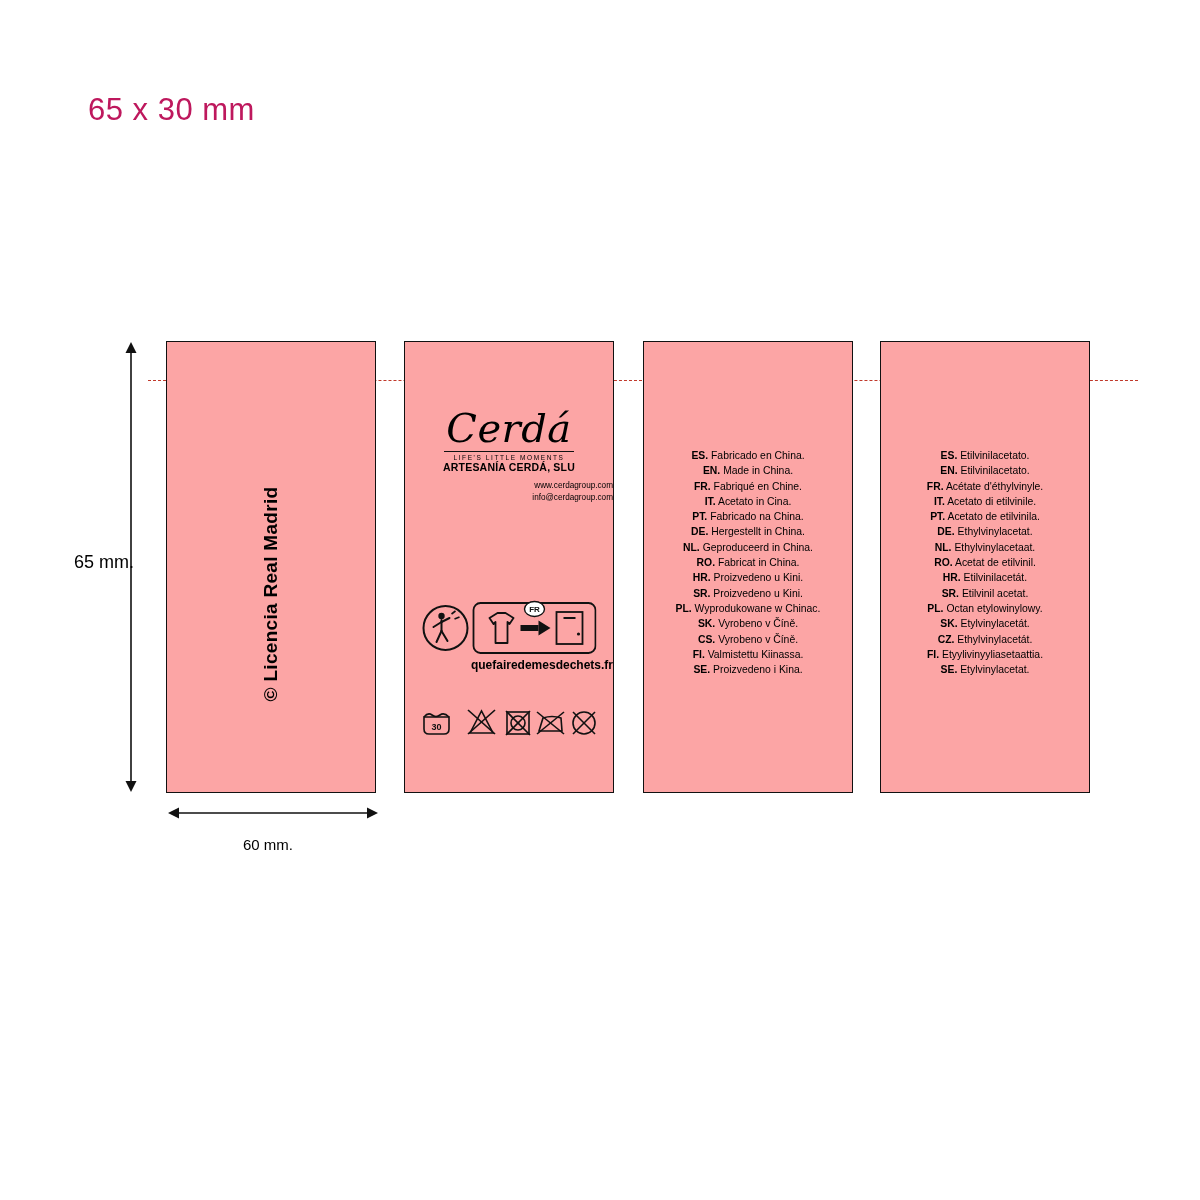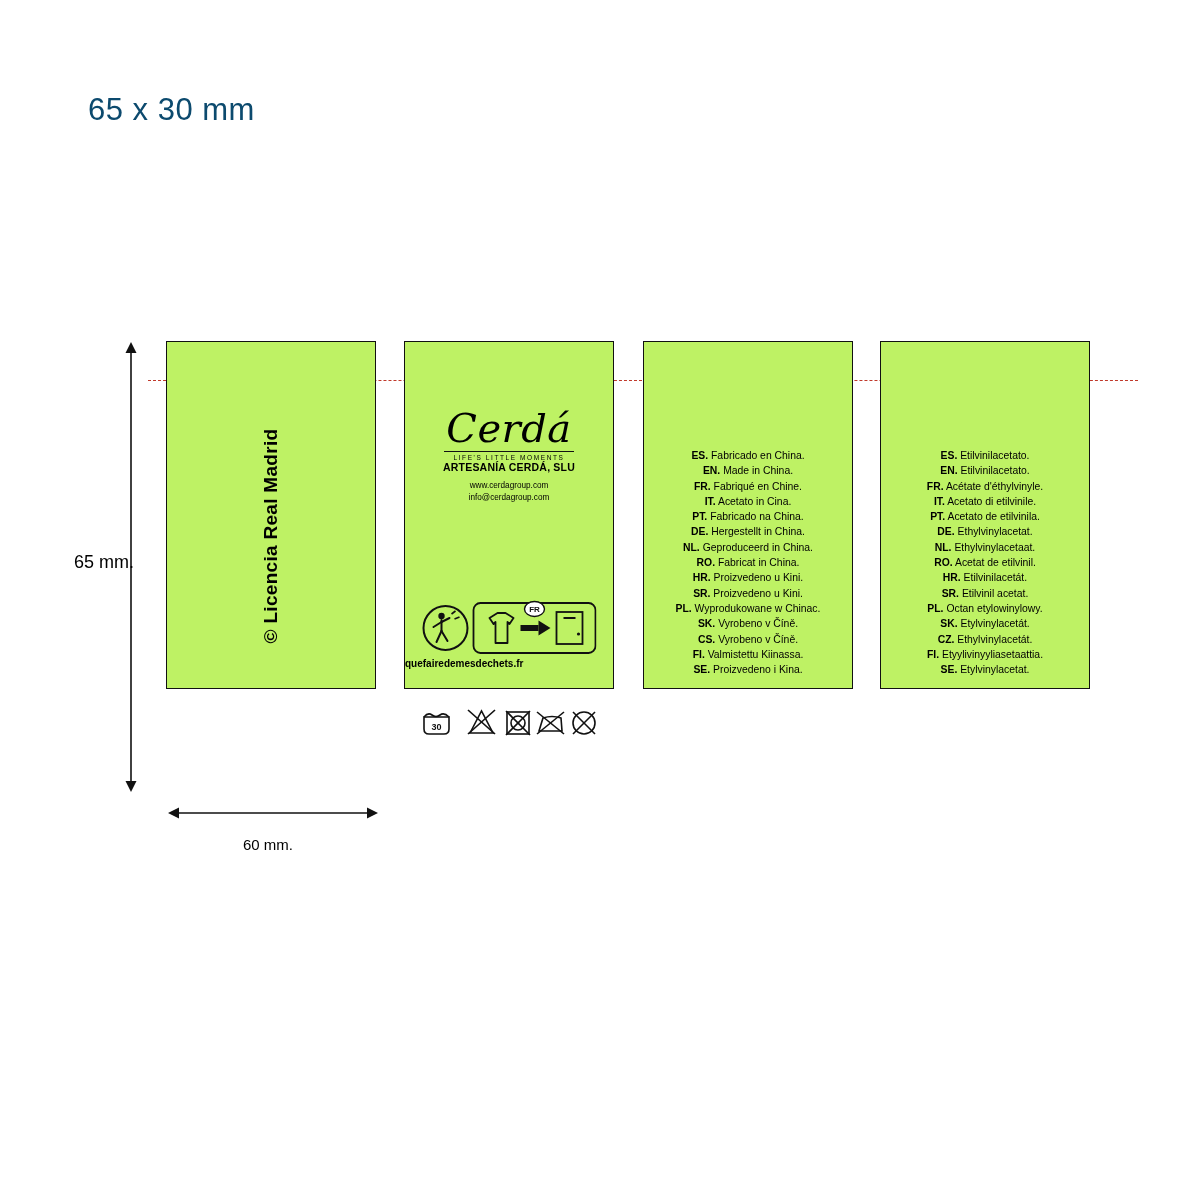--- a/index.html
+++ b/index.html
@@ -16,21 +16,21 @@
     overflow: hidden;
   }
 
   
   #spec-title {
     position: absolute;
     left: 88px;
     top: 92px;
     font-size: 31px;
     letter-spacing: 0.5px;
-    color: #0c4a6e;
+    color: #be185d;
   }
 
   
   #height-label {
     position: absolute;
     left: 74px;
     top: 552px;
     font-size: 18px;
   }
   #width-label {
@@ -64,23 +64,23 @@
     width: 990px;
     height: 0;
     border-top: 1.6px dashed #c0392b;
   }
 
   
   .panel {
     position: absolute;
     top: 341px;
     width: 210px;
-    height: 348px;
+    height: 452px;
     border: 1.6px solid #111;
-    background: #bef264;
+    background: #fca5a5;
     box-sizing: border-box;
     text-decoration: underline;
   }
   #panel-1 { left: 166px; }
   #panel-2 { left: 404px; }
   #panel-3 { left: 643px; }
   #panel-4 { left: 880px; }
 
   
   .vertical-text {
@@ -133,39 +133,40 @@
     font-weight: 700;
     letter-spacing: 0.2px;
   }
   .addr-line {
     font-size: 8.2px;
     line-height: 1.38;
   }
   .web-line {
     font-size: 8.2px;
     line-height: 1.38;
+    text-align: right;
   }
   #addr-block { margin-top: 2px; }
   #web-block { margin-top: 7px; }
 
   
   #recycle-graphic {
     position: absolute;
     left: 50%;
     transform: translateX(-50%);
     top: 258px;
     width: 175px;
     height: 56px;
   }
   #recycle-url {
     position: absolute;
     left: 0; right: 0;
     top: 316px;
-    text-align: left;
-    font-size: 10px;
+    text-align: right;
+    font-size: 12px;
     font-weight: 600;
   }
 
   
   #care-symbols {
     position: absolute;
     left: 50%;
     transform: translateX(-50%);
     top: 363px;
     width: 176px;

